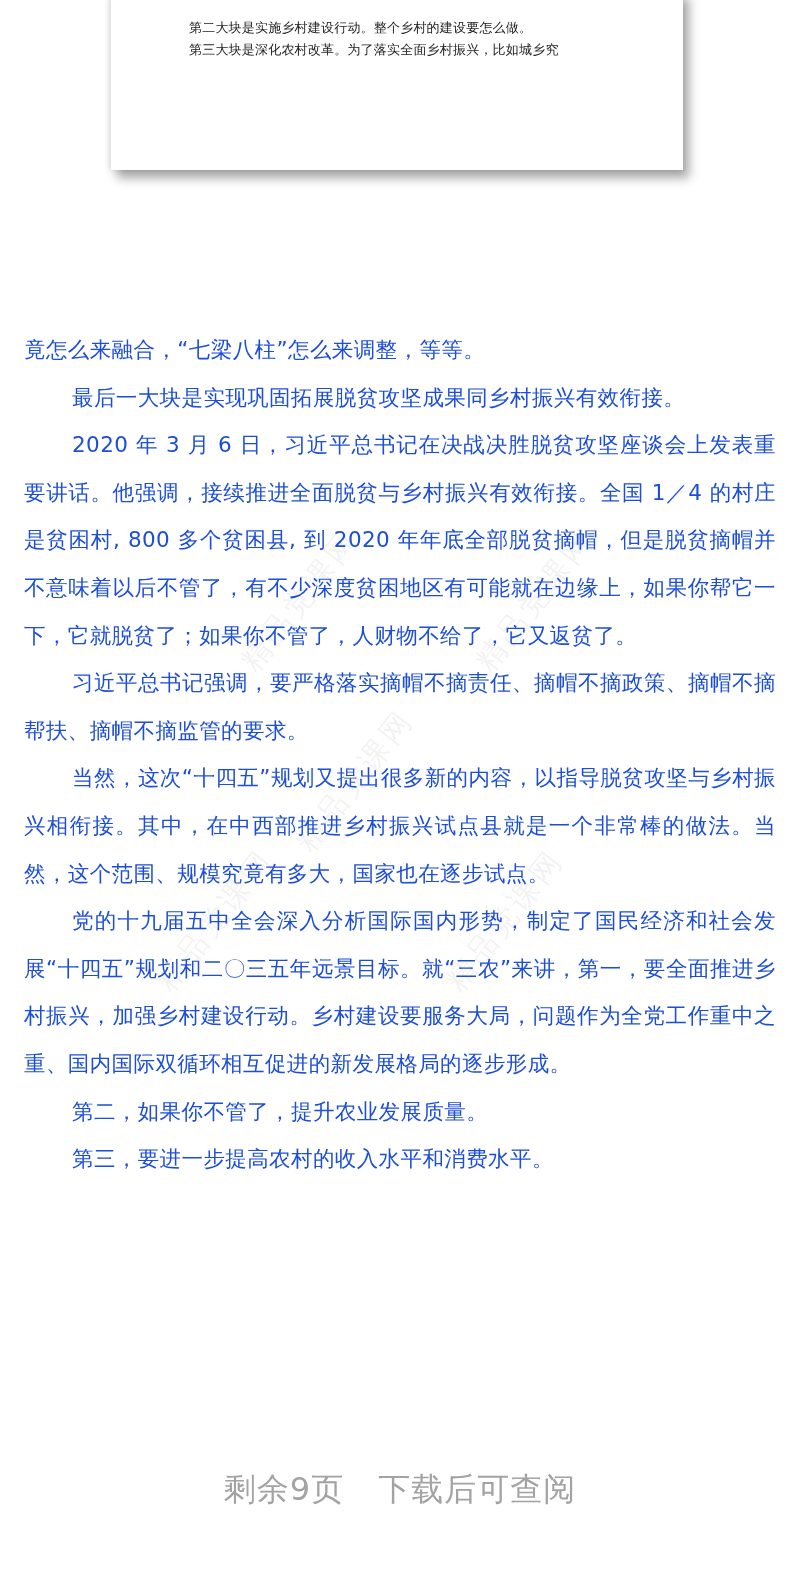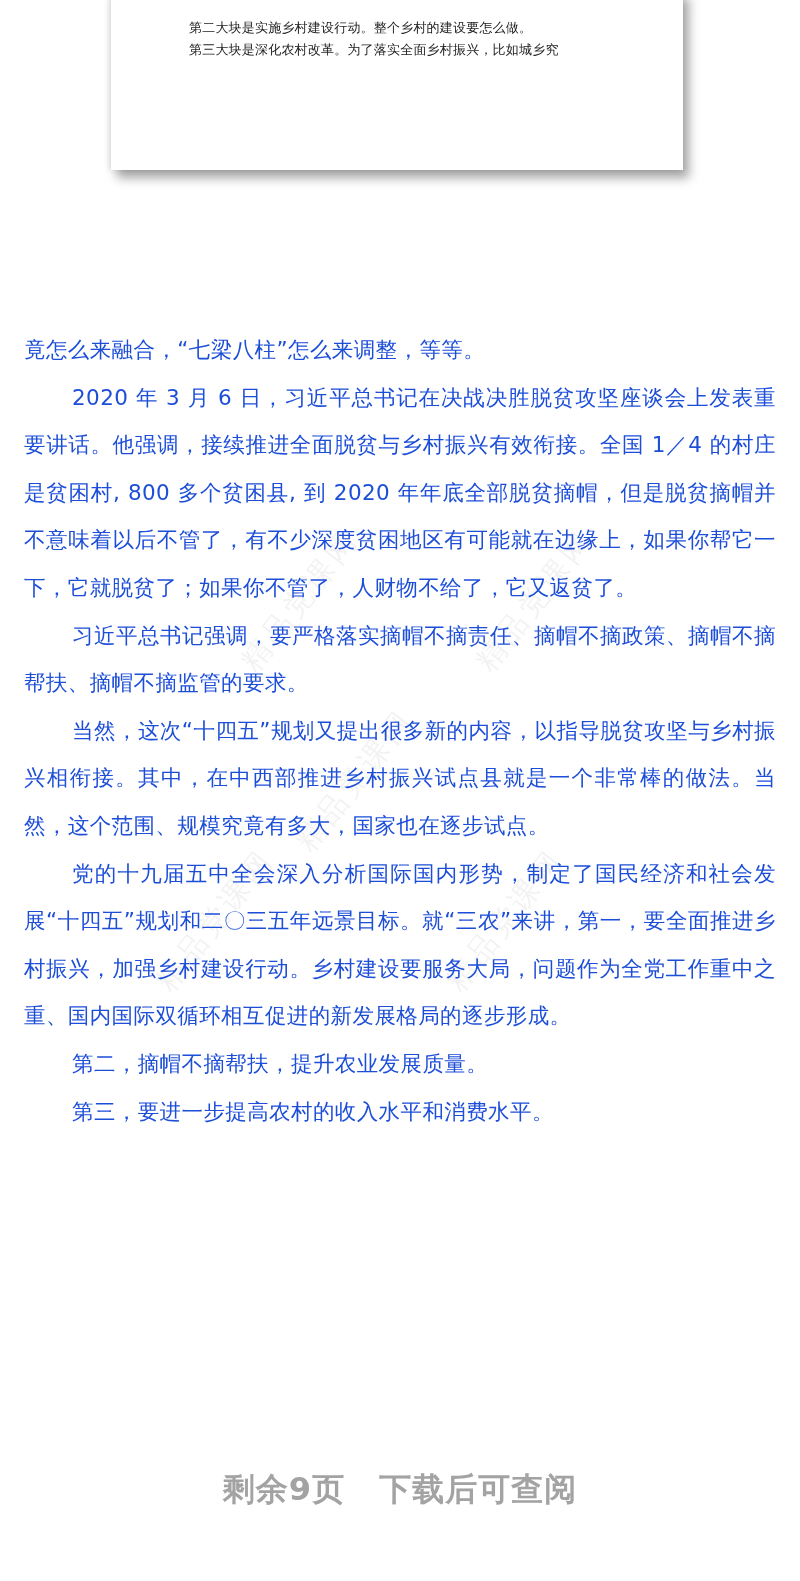--- a/index.html
+++ b/index.html
@@ -70,43 +70,43 @@
     
     .remaining-banner {
       position: absolute;
       left: 0;
       top: 1468px;
       width: 800px;
       text-align: center;
       font-size: 32px;
       color: #a3a3a3;
       letter-spacing: 1px;
-      font-weight: bold;
     }
     .remaining-banner .gap { display: inline-block; width: 34px; }
   </style>
 </head>
 <body>
 
 <div class="preview-card">
   <div class="preview-line l1">第二大块是实施乡村建设行动。整个乡村的建设要怎么做。</div>
   <div class="preview-line l2">第三大块是深化农村改革。为了落实全面乡村振兴，比如城乡究</div>
 </div>
 
 <div class="watermark" style="left:215px; top:580px;">精品党课网</div>
 <div class="watermark" style="left:450px; top:580px;">精品党课网</div>
 <div class="watermark" style="left:270px; top:760px;">精品党课网</div>
 <div class="watermark" style="left:130px; top:900px;">精品党课网</div>
 <div class="watermark" style="left:420px; top:900px;">精品党课网</div>
 
 <div class="doc-body">
   <p class="para">竟怎么来融合，“七梁八柱”怎么来调整，等等。</p>
+  <p class="para indent">最后一大块是实现巩固拓展脱贫攻坚成果同乡村振兴有效衔接。</p>
   <p class="para indent">2020 年 3 月 6 日，习近平总书记在决战决胜脱贫攻坚座谈会上发表重要讲话。他强调，接续推进全面脱贫与乡村振兴有效衔接。全国 1／4 的村庄是贫困村, 800 多个贫困县, 到 2020 年年底全部脱贫摘帽，但是脱贫摘帽并不意味着以后不管了，有不少深度贫困地区有可能就在边缘上，如果你帮它一下，它就脱贫了；如果你不管了，人财物不给了，它又返贫了。</p>
   <p class="para indent">习近平总书记强调，要严格落实摘帽不摘责任、摘帽不摘政策、摘帽不摘帮扶、摘帽不摘监管的要求。</p>
   <p class="para indent">当然，这次“十四五”规划又提出很多新的内容，以指导脱贫攻坚与乡村振兴相衔接。其中，在中西部推进乡村振兴试点县就是一个非常棒的做法。当然，这个范围、规模究竟有多大，国家也在逐步试点。</p>
   <p class="para indent">党的十九届五中全会深入分析国际国内形势，制定了国民经济和社会发展“十四五”规划和二〇三五年远景目标。就“三农”来讲，第一，要全面推进乡村振兴，加强乡村建设行动。乡村建设要服务大局，问题作为全党工作重中之重、国内国际双循环相互促进的新发展格局的逐步形成。</p>
-  <p class="para indent">第二，摘帽不摘帮扶，提升农业发展质量。</p>
+  <p class="para indent">第二，如果你不管了，提升农业发展质量。</p>
   <p class="para indent">第三，要进一步提高农村的收入水平和消费水平。</p>
 </div>
 
 <div class="remaining-banner">
   <span>剩余9页</span><span class="gap"></span><span>下载后可查阅</span>
 </div>
 
 </body></html>

